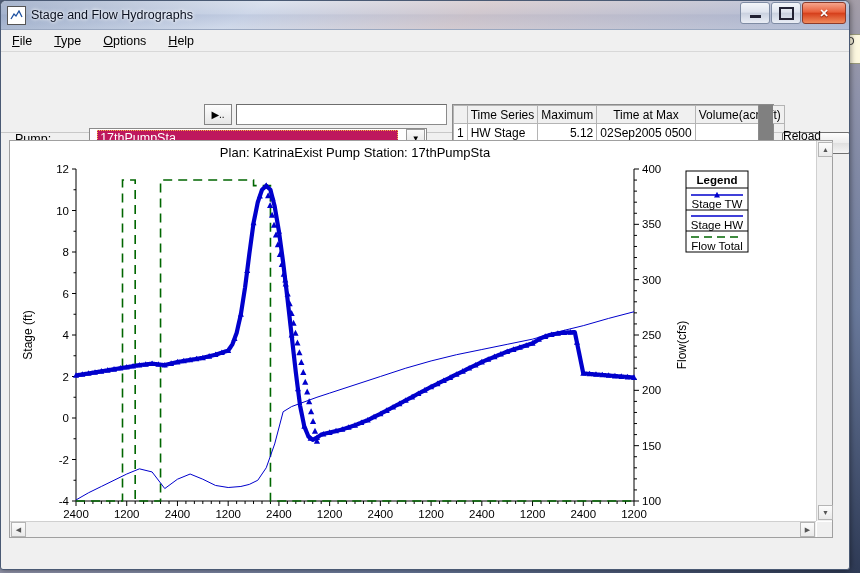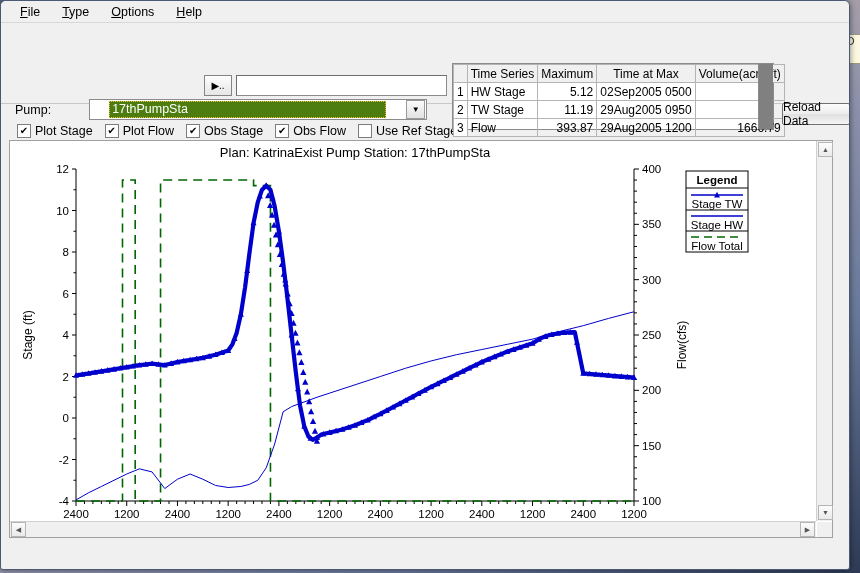--- a/index.html
+++ b/index.html
@@ -54,21 +54,20 @@
     border:1px solid #8d3b2a;
     background:linear-gradient(180deg,#f6a58d 0%,#e8603c 45%,#d6401c 52%,#f08a5c 100%);
     color:#fff;font-weight:bold;text-shadow:0 1px 1px #7a2010;
   }
   .glyph-min{display:block;width:11px;height:3px;background:#223;margin-top:6px;}
   .glyph-max{display:block;width:11px;height:9px;border:2px solid #223;}
   
   #menubar{
     height:21px;display:flex;align-items:center;
     background:#f0f0f0;border-bottom:1px solid #d8d8d8;
-    padding-left:8px;
   }
   .menuitem{padding:2px 11px;font-size:12.5px;color:#000;}
   .menuitem u{text-decoration:underline;}
   
   #ctrlpanel{
     position:relative;height:80px;background:#f0f0f0;
     border-bottom:1px solid #c8c8c8;
   }
   #playrow{position:absolute;left:203px;top:52px;display:flex;align-items:center;}
   #playbtn{
@@ -83,22 +82,22 @@
     background:#fff;
   }
   #pumprow{position:absolute;left:14px;top:76px;display:flex;align-items:center;gap:30px;}
   #pumplabel{font-size:12.5px;margin-right:8px;color:#000;}
   #pumpcombo{
     width:336px;height:19px;display:flex;align-items:center;
     border:1px solid #8b8b8b;background:#fff;
   }
   #pumpvalue{
     flex:1;height:17px;line-height:17px;
-    background:#4d7c0f;color:#fff;font-size:12.5px;
-    padding-left:3px;margin:19px;
+    background:#be185d;color:#fff;font-size:12.5px;
+    padding-left:3px;margin:7px;
     outline:1px dotted #f5c242;outline-offset:-1px;
     white-space:nowrap;overflow:hidden;
   }
   #pumparrow{
     width:17px;height:17px;margin:1px;
     border:1px solid #9a9a9a;
     background:linear-gradient(180deg,#fafafa,#e2e2e2);
     display:flex;align-items:center;justify-content:center;
     font-size:8px;color:#000;
   }
@@ -122,21 +121,21 @@
     position:absolute;left:14px;top:122px;display:flex;align-items:flex-end;
     font-size:12.5px;
   }
   .tab{
     padding:2px 9px 3px 9px;color:#000;
     border-right:1px solid #9a9a9a;
   }
   .tab.active{font-weight:normal;}
   
   #summary{
-    position:absolute;left:451px;top:40px;width:320px;height:65px;
+    position:absolute;left:451px;top:52px;width:320px;height:65px;
     border:1px solid #8b8b8b;background:#fff;
     font-size:12px;
   }
   #summary table{border-collapse:collapse;width:100%;}
   #summary th,#summary td{
     border:1px solid #b4b4b4;padding:1px 3px;font-weight:normal;
     white-space:nowrap;height:15px;
   }
   #summary thead th{background:#f0f0f0;text-align:center;}
   .col-idx{width:14px;text-align:center;background:#fff;}
@@ -191,20 +190,37 @@
 </style>
 </head>
 <body>
 
 <div id="behind">
   <span>O</span>
 </div>
 
 <div id="win">
 
+  <div id="titlebar">
+    <div id="win-icon">
+      <svg width="13" height="11" viewBox="0 0 13 11">
+        <polyline points="1,9 4,4 6,6 9,1 12,7" fill="none" stroke="#1b4fa0" stroke-width="1.3"></polyline>
+      </svg>
+    </div>
+    <div id="win-title">Stage and Flow Hydrographs</div>
+    <div id="winbtns">
+      <div class="wbtn">
+          <i class="glyph-min"></i>
+        </div>
+      <div class="wbtn">
+          <i class="glyph-max"></i>
+        </div>
+      <div class="wbtn close">✕</div>
+    </div>
+  </div>
 
   <div id="menubar">
     <div class="menuitem"><u>F</u>ile</div>
     <div class="menuitem"><u>T</u>ype</div>
     <div class="menuitem"><u>O</u>ptions</div>
     <div class="menuitem"><u>H</u>elp</div>
   </div>
 
   <div id="ctrlpanel">
 

